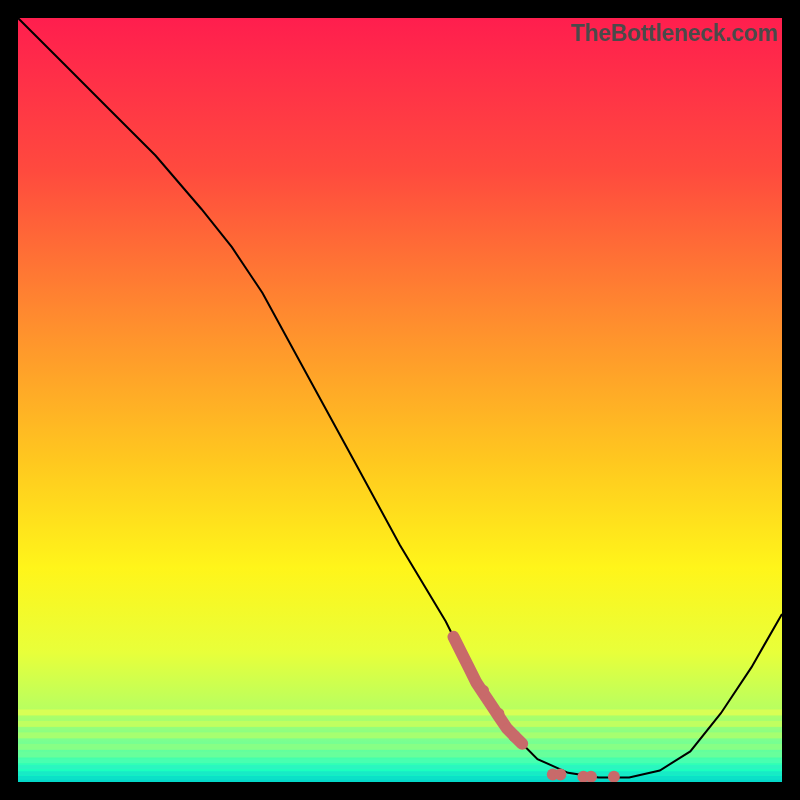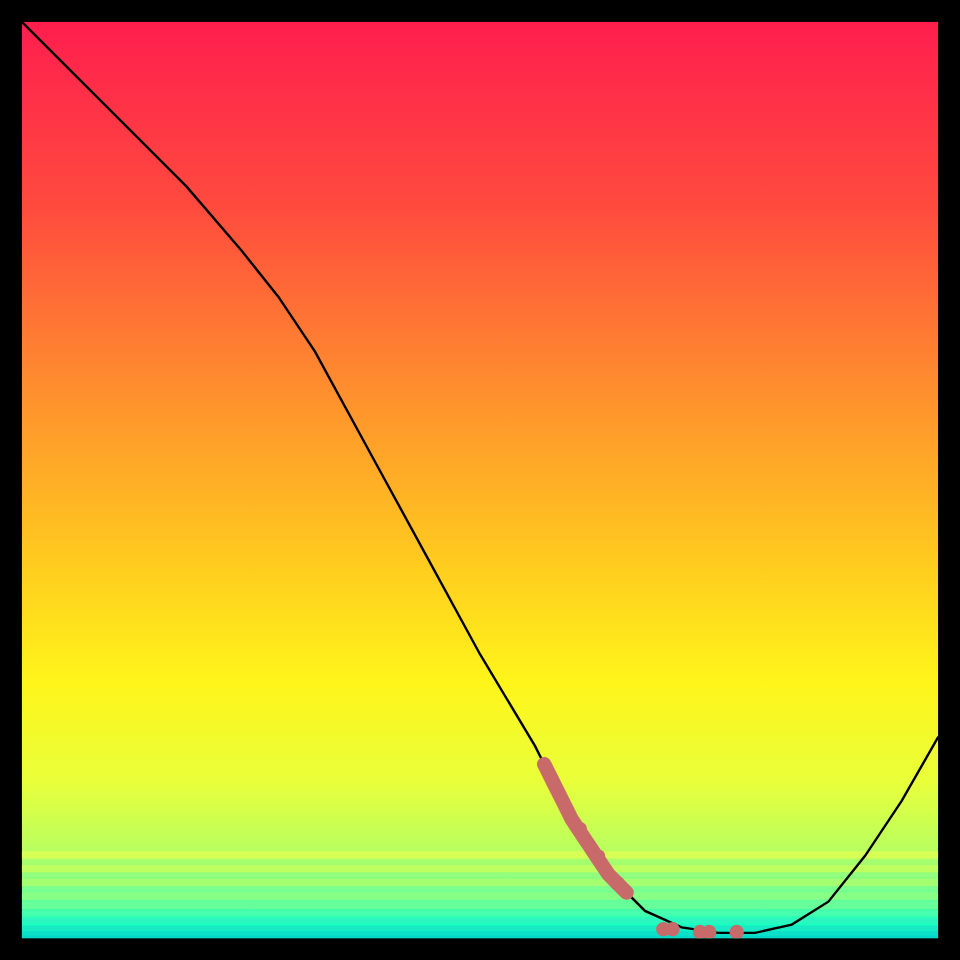--- a/index.html
+++ b/index.html
@@ -81,13 +81,14 @@
           <circle cx="489.0" cy="710.5" r="5" fill="#c86a6a"></circle>
           <circle cx="496.6" cy="718.2" r="6" fill="#c86a6a"></circle>
           <circle cx="534.8" cy="756.4" r="6" fill="#c86a6a"></circle>
           <circle cx="542.4" cy="756.4" r="6" fill="#c86a6a"></circle>
           <circle cx="565.4" cy="758.7" r="6" fill="#c86a6a"></circle>
           <circle cx="573.0" cy="758.7" r="6" fill="#c86a6a"></circle>
           <circle cx="595.9" cy="758.7" r="6" fill="#c86a6a"></circle>
         </g>
     </svg>
   </div>
+  <div class="watermark">TheBottleneck.com</div>
 </div>
 
 </body></html>

